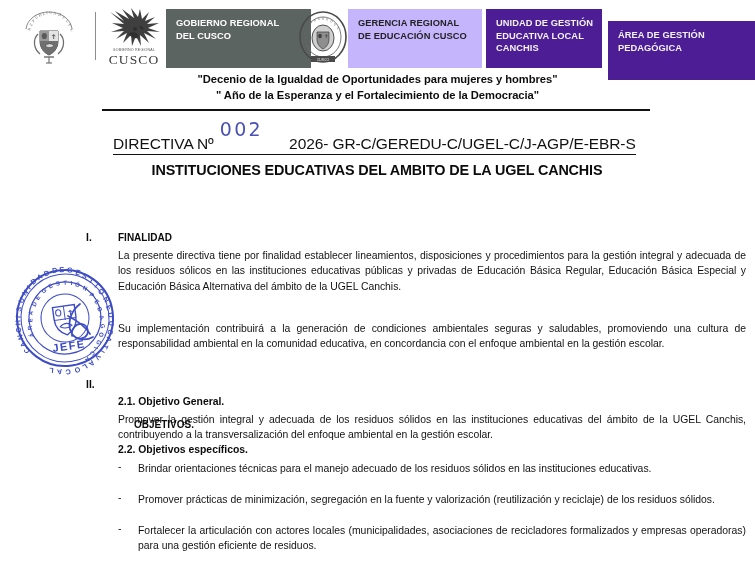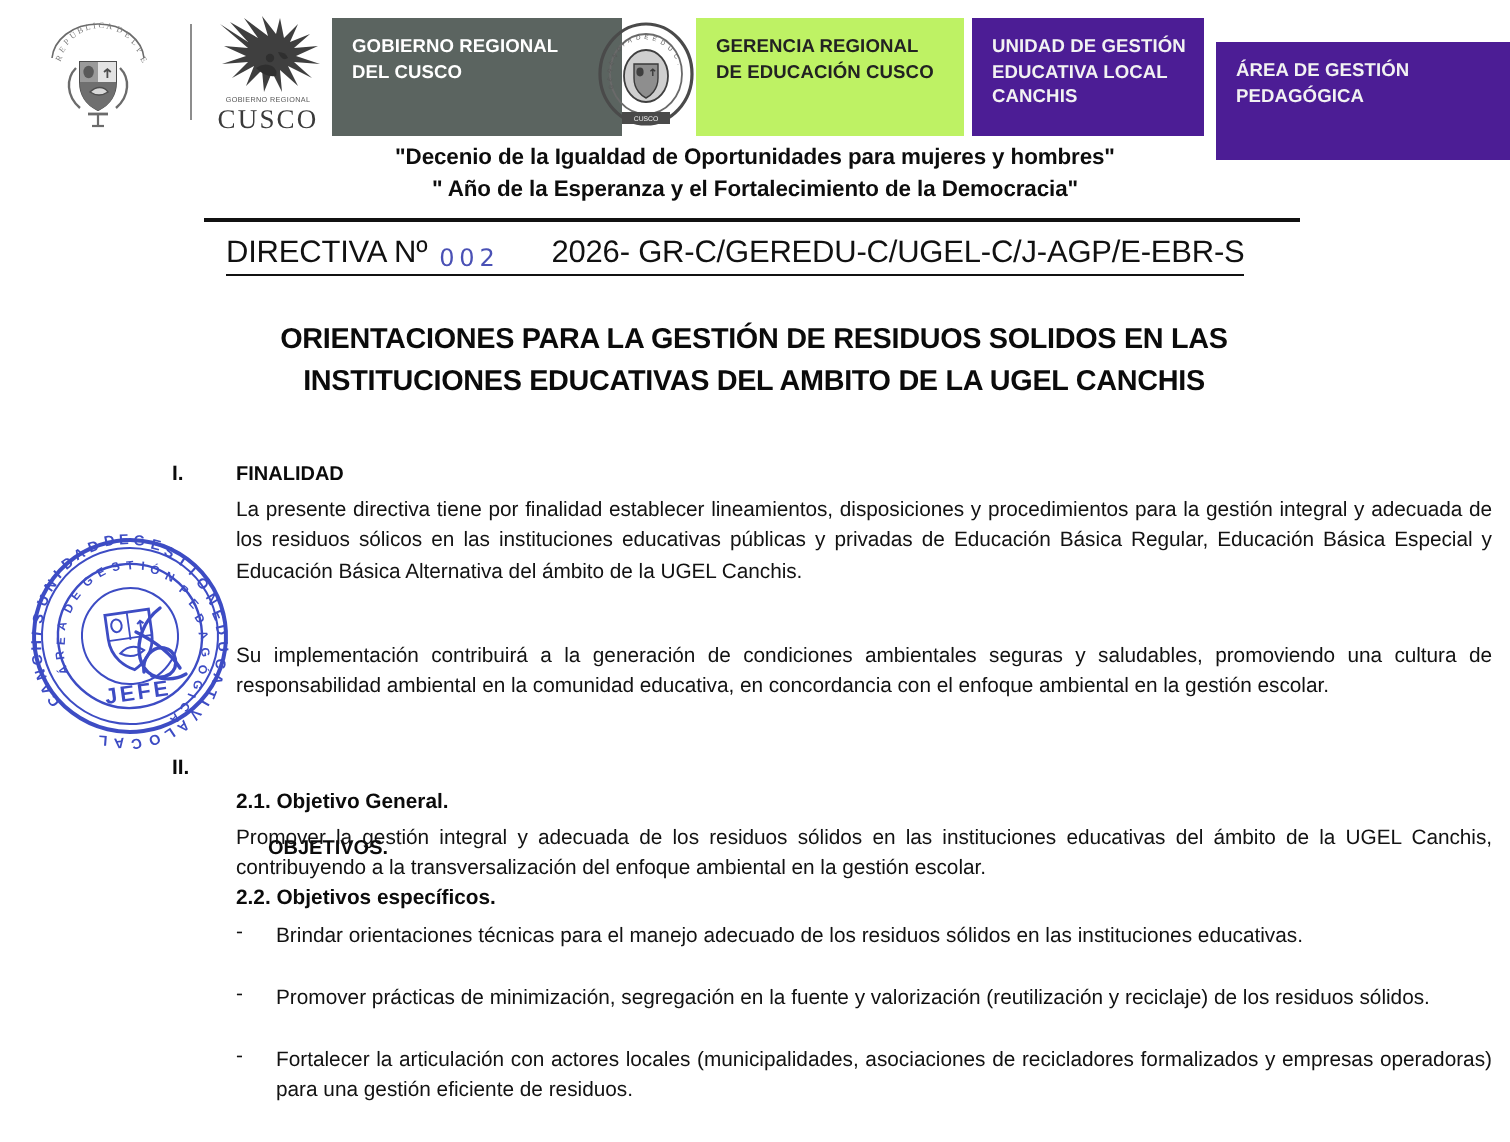--- a/index.html
+++ b/index.html
@@ -64,21 +64,21 @@
   .hbox {
     position: absolute;
     box-sizing: border-box;
     padding: 8px 0 0 10px;
     font-weight: bold;
     font-size: 9.3px;
     line-height: 12.6px;
     letter-spacing: .05px;
   }
   .hbox.dark  { background: #5b6460; color: #ffffff; }
-  .hbox.light { background: #bef264; color: #222222; }
+  .hbox.light { background: #c4b5fd; color: #222222; }
   .hbox.mid   { background: #4c1d95; color: #f2f2f2; }
 
   #box-gobierno { left: 166px; top: 9px;  width: 145px; height: 59px; }
   #box-gerencia { left: 348px; top: 9px;  width: 134px; height: 59px; }
   #box-ugel     { left: 486px; top: 9px;  width: 116px; height: 59px; }
   #box-agp      { left: 608px; top: 21px;  width: 156px; height: 59px; }
 
   .logo-geredu {
     position: absolute;
     left: 297px; top: 10px;
@@ -120,25 +120,25 @@
     font-size: 15.5px;
     letter-spacing: -.1px;
     border-bottom: 1.6px solid #111;
     padding-bottom: 1px;
     display: inline-block;
     vertical-align: bottom;
   }
   .directive-line .handwritten {
     font-family: "DejaVu Sans", sans-serif;
     font-weight: normal;
-    font-size: 12px;
+    font-size: 19px;
     color: #4a51b5;
     letter-spacing: 2.4px;
     border-bottom: 1.6px solid #111;
-    padding: 0 6px 1px 6px;
+    padding: 0 6px 14px 6px;
     display: inline-block;
     vertical-align: bottom;
   }
   .directive-line .gap {
     display: inline-block;
     width: 20px;
     border-bottom: 1.6px solid #111;
     vertical-align: bottom;
     height: 17px;
   }
@@ -336,21 +336,20 @@
   <div class="slogan">" Año de la Esperanza y el Fortalecimiento de la Democracia"</div>
 </div>
 
 <div class="hr-main"></div>
 
 <div class="directive-line">
   <span class="seg">DIRECTIVA Nº</span><span class="handwritten">002</span><span class="gap"></span><span class="seg">2026- GR-C/GEREDU-C/UGEL-C/J-AGP/E-EBR-S</span>
 </div>
 
 <div class="doc-title">
-  <div>ORIENTACIONES PARA LA GESTIÓN DE RESIDUOS SOLIDOS EN LAS</div>
   <div>INSTITUCIONES EDUCATIVAS DEL AMBITO DE LA UGEL CANCHIS</div>
 </div>
 
 <div class="body-area">
 
   <div class="numeral" style="left:86px; top:4px;">I.</div>
   <div class="sec-head" style="left:118px; top:4px;">FINALIDAD</div>
 
   <div class="para" style="top:20px;">La presente directiva tiene por finalidad establecer lineamientos, disposiciones y procedimientos para la gestión integral y adecuada de los residuos sólicos en las instituciones educativas públicas y privadas de Educación Básica Regular, Educación Básica Especial y Educación Básica Alternativa del ámbito de la UGEL Canchis.</div>
   <div class="para" style="top:93px;">Su implementación contribuirá a la generación de condiciones ambientales seguras y saludables, promoviendo una cultura de responsabilidad ambiental en la comunidad educativa, en concordancia con el enfoque ambiental en la gestión escolar.</div>

